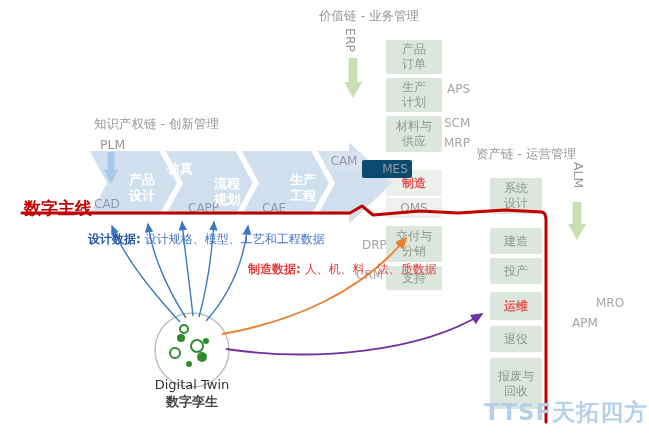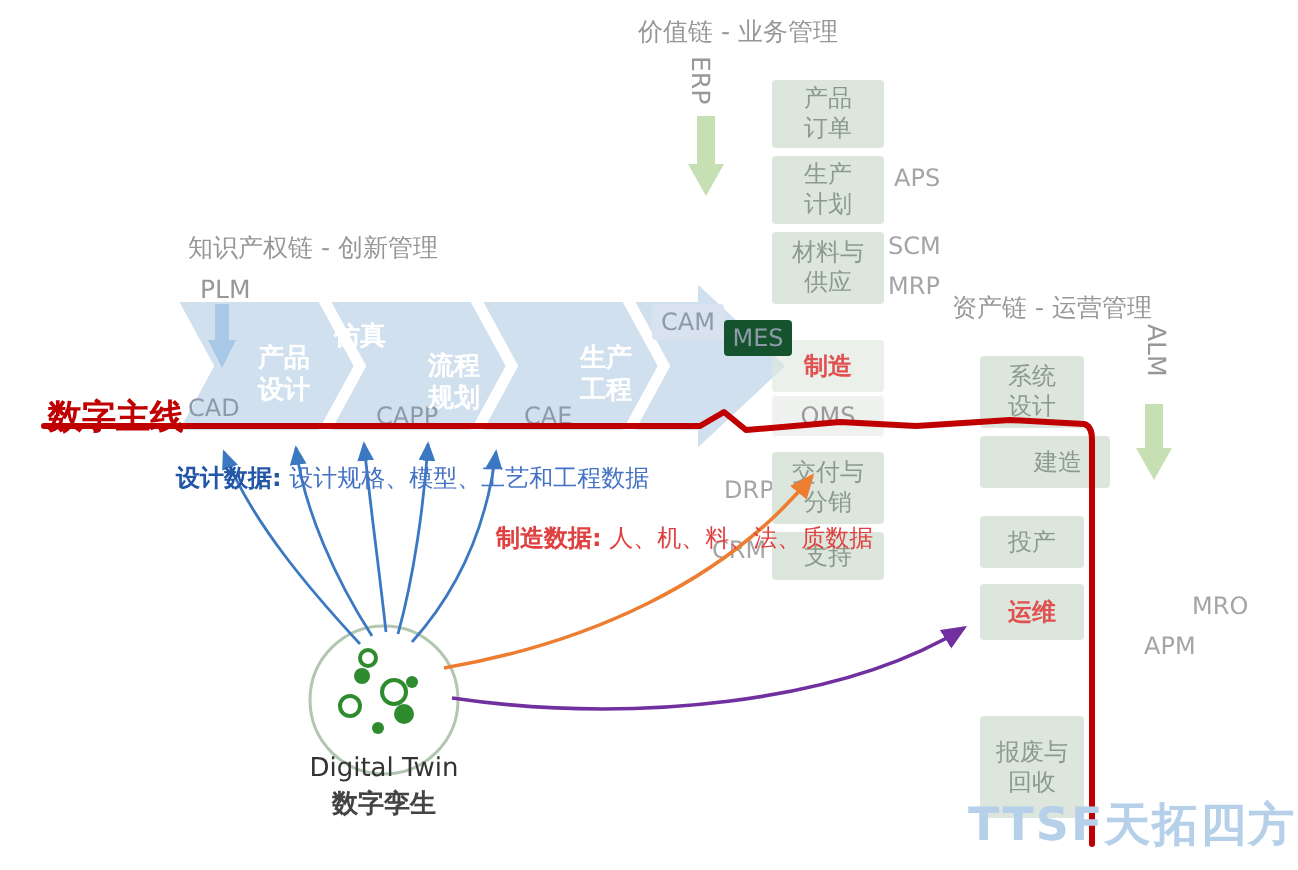--- a/index.html
+++ b/index.html
@@ -88,38 +88,39 @@
   <div class="vstage" style="top:116px;height:36px;">材料与
 供应</div>
   <div class="vstage hl" style="top:170px;height:26px;background:rgba(221,230,220,0.6);">制造</div>
   <div class="vstage sys-box" style="top:198px;height:20px;">QMS</div>
   <div class="vstage" style="top:226px;height:36px;">交付与
 分销</div>
   <div class="vstage" style="top:266px;height:24px;">支持</div>
 
   <div class="astage" style="top:178px;height:36px;">系统
 设计</div>
-  <div class="astage" style="top:218px;height:26px;padding-left:13px;">建造</div>
+  <div class="astage" style="top:228px;height:26px;">建造</div>
   <div class="astage" style="top:258px;height:26px;">投产</div>
   <div class="astage hl" style="top:292px;height:28px;">运维</div>
+  <div class="astage" style="top:326px;height:26px;">退役</div>
   <div class="astage" style="top:358px;height:51px;">报废与
 回收</div>
 
   <div class="band-acr" style="left:94px;top:197px;">CAD</div>
   <div class="band-zh" style="left:127px;top:172px;width:30px;">产品
 设计</div>
   <div class="band-zh" style="left:162px;top:161px;width:36px;">仿真</div>
   <div class="band-acr" style="left:188px;top:201px;">CAPP</div>
   <div class="band-zh" style="left:212px;top:176px;width:30px;">流程
 规划</div>
   <div class="band-acr" style="left:262px;top:201px;">CAE</div>
   <div class="band-zh" style="left:288px;top:172px;width:30px;">生产
 工程</div>
   <div class="acr-box" style="left:326px;top:152px;width:36px;height:18px;background:#d9e3f0;">CAM</div>
-  <div class="acr-box" style="left:362px;top:160px;width:34px;height:18px;background:#14532d;">MES</div>
+  <div class="acr-box" style="left:362px;top:160px;width:34px;height:18px;background:#0c4a6e;padding-left:16px;">MES</div>
 
   <div class="abs" id="thread-label">数字主线</div>
 
   <div class="anno" id="anno-design"><span class="lbl">设计数据:</span><span> 设计规格、模型、工艺和工程数据</span></div>
   <div class="anno" id="anno-mfg"><span class="lbl">制造数据:</span><span> 人、机、料、法、质数据</span></div>
 
   <div class="twin-text" style="top:377px;font-size:13px;color:#333;">Digital Twin</div>
   <div class="twin-text" style="top:393px;font-size:13px;color:#444;font-weight:bold;">数字孪生</div>
 
   <div class="abs" id="watermark">TTSF天拓四方</div>

